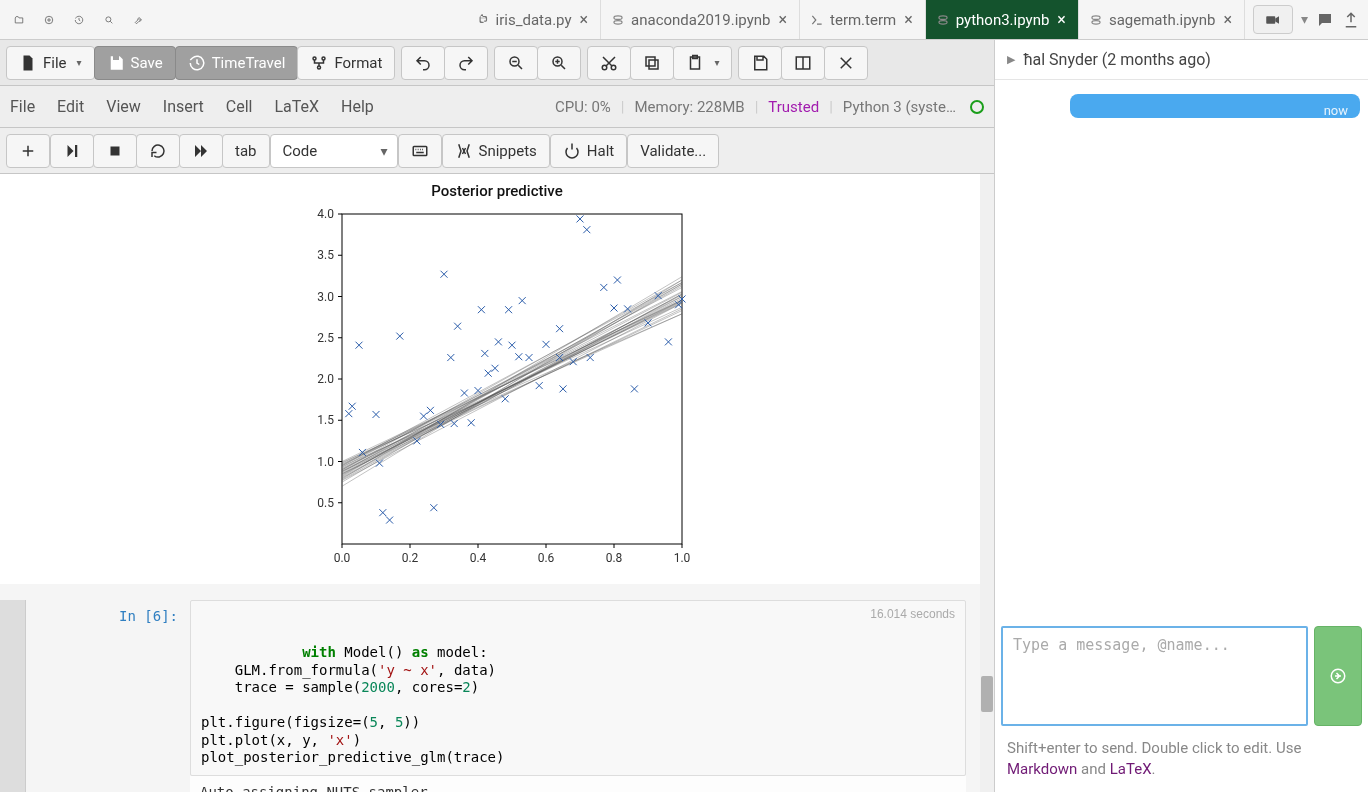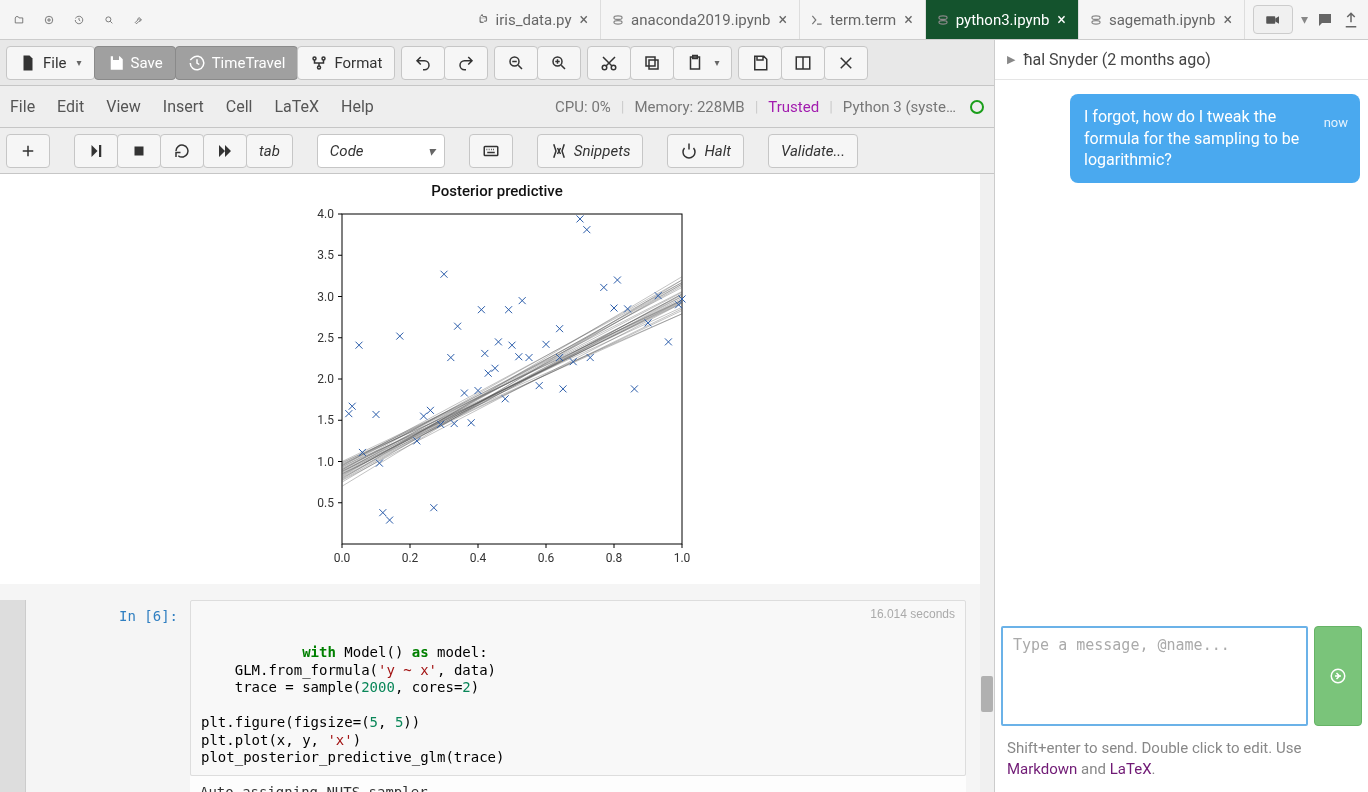--- a/index.html
+++ b/index.html
@@ -28,21 +28,21 @@
 .btn-group .btn:last-child { border-top-right-radius: 4px; border-bottom-right-radius: 4px; }
 .btn.icon-only { padding: 6px 12px; }
 .caret-down::after { content: "▾"; margin-left: 4px; font-size: 10px; color: #666; }
 
 .menu-row { display: flex; align-items: center; height: 42px; background: #eee; border-bottom: 1px solid #c6c6c6; padding: 0 10px; gap: 22px; font-size: 16px; color: #555; }
 .menu-row .menu-item { cursor: pointer; }
 .menu-status { margin-left: auto; display: flex; align-items: center; gap: 10px; color: #777; font-size: 15px; }
 .menu-status .sep { color: #ccc; }
 .green-dot { width: 14px; height: 14px; border: 2px solid #1a9e1a; border-radius: 50%; display: inline-block; margin-left: 4px; }
 
-.action-row { display: flex; align-items: center; height: 46px; background: #eee; border-bottom: 1px solid #c6c6c6; padding: 0 6px; gap: 24px; font-style: italic; }
+.action-row { display: flex; align-items: center; height: 46px; background: #eee; border-bottom: 1px solid #c6c6c6; padding: 0 6px; gap: 0; }
 .select-wrap { position: relative; display: inline-block; }
 .select-wrap select, .select-like { appearance: none; background: #fff; border: 1px solid #c6c6c6; border-radius: 4px; padding: 7px 16px 7px 12px; font-size: 15px; color: #333; height: 34px; }
 .select-wrap::after { content: "▾"; position: absolute; right: 10px; top: 50%; transform: translateY(-50%); color: #666; pointer-events: none; }
 
 .notebook-area { flex: 1; overflow: auto; background: #f5f5f5; position: relative; }
 .scroll-inner { padding: 0; }
 .plot-wrap { background: #fff; padding: 8px 0 10px 0; display: flex; flex-direction: column; align-items: center; text-align: center; }
 .plot-title { font-size: 15px; color: #111; margin-bottom: 4px; font-weight: 500; }
 svg.plot { background: #fff; }
 
@@ -55,21 +55,21 @@
 .nm { color: #000; }
 .st { color: #a31515; }
 .nu { color: #098658; }
 .output-block { flex: 1; background: #fdfdfd; padding: 8px 10px; font-family: "DejaVu Sans Mono", Menlo, monospace; font-size: 14px; line-height: 1.25; white-space: pre; color: #333; margin-right: 28px; }
 
 
 .chat-header { display: flex; align-items: center; padding: 10px 12px; gap: 8px; border-bottom: 1px solid #e5e5e5; color: #444; font-size: 16px; }
 .chat-header .tri { color: #888; font-size: 11px; }
 .chat-body { flex: 1; overflow: auto; padding: 14px 8px; }
 .bubble { background: #4aa9ef; color: #fff; border-radius: 8px; padding: 12px 14px; max-width: 290px; margin-left: auto; position: relative; font-size: 16px; line-height: 1.35; }
-.bubble .ts { position: absolute; top: 20px; right: 12px; font-size: 13px; color: #e6f3fd; }
+.bubble .ts { position: absolute; top: 8px; right: 12px; font-size: 13px; color: #e6f3fd; }
 .chat-input-row { display: flex; padding: 6px; gap: 0; }
 .chat-input { flex: 1; border: 2px solid #6bb2e8; border-radius: 2px; padding: 8px 10px; font-size: 15px; color: #333; height: 100px; resize: none; outline: none; }
 .chat-input::placeholder { color: #aaa; }
 .send-btn { width: 48px; background: #7ac47a; border: 1px solid #66b366; border-radius: 4px; color: #fff; display: flex; align-items: center; justify-content: center; font-size: 18px; margin-left: 6px; cursor: pointer; }
 .chat-hint { padding: 6px 12px 12px 12px; color: #888; font-size: 15px; line-height: 1.4; }
 .chat-hint a { color: #701a75; text-decoration: none; }
 
 .nb-scrollbar-stub { position: absolute; right: 0; top: 0; bottom: 0; width: 14px; background: #f0f0f0; }
 .nb-scrollbar-thumb { position: absolute; right: 1px; width: 12px; height: 36px; background: #b0b0b0; border-radius: 2px; bottom: 80px; }
 
@@ -527,21 +527,20 @@
   </div>
 
   <div class="right-pane">
     <div class="chat-header">
       <span class="tri">▶</span>
       <span>ħal Snyder (2 months ago)</span>
     </div>
     <div class="chat-body">
       <div class="bubble">
         <span class="ts">now</span>
-        <div style="padding-right:34px">I forgot, how do I tweak the formula for the sampling to be logarithmic?</div>
       </div>
     </div>
     <div class="chat-input-row">
       <textarea class="chat-input" placeholder="Type a message, @name..." style=""></textarea>
       <div class="send-btn">
         <svg width="18" height="18" viewBox="0 0 24 24" fill="none" stroke="#fff" stroke-width="2">
             <circle cx="12" cy="12" r="9"></circle>
             <path d="M10 8l4 4-4 4M8 12h8"></path>
           </svg>
       </div>

